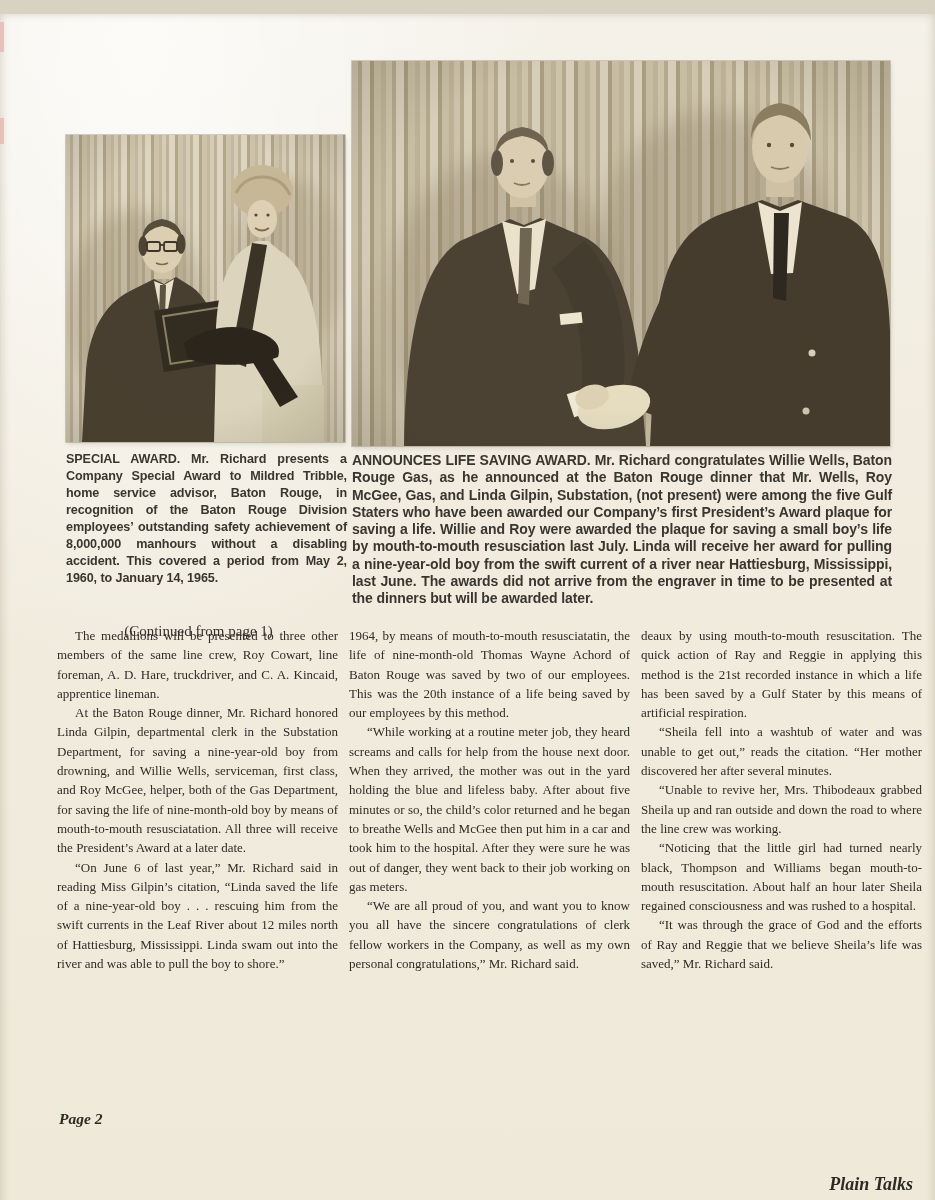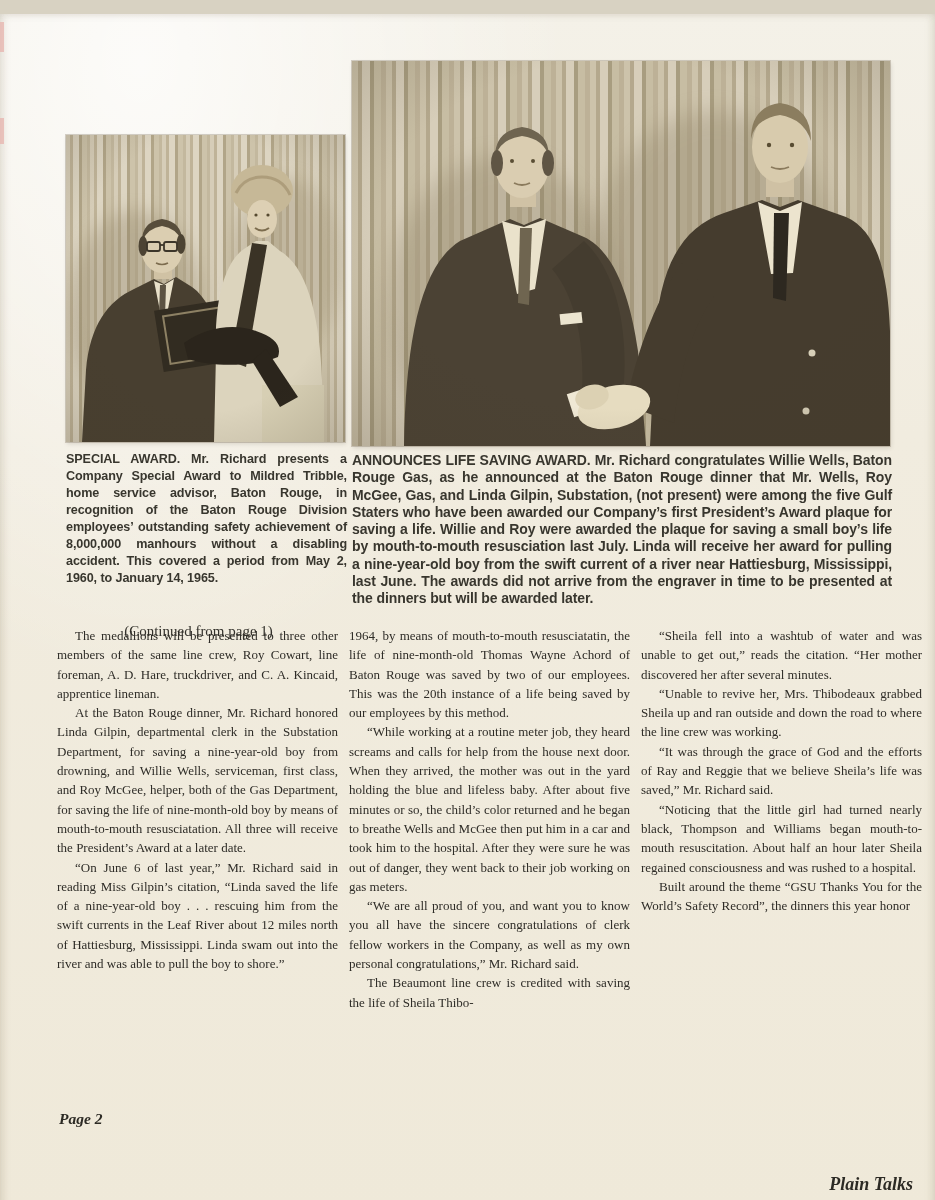--- a/index.html
+++ b/index.html
@@ -194,28 +194,27 @@
   <div class="col col-1">
     <p class="indent">The medallions will be presented to three other members of the same line crew, Roy Cowart, line foreman, A. D. Hare, truckdriver, and C. A. Kincaid, apprentice lineman.</p>
     <p class="indent">At the Baton Rouge dinner, Mr. Richard honored Linda Gilpin, departmental clerk in the Substation Department, for saving a nine-year-old boy from drowning, and Willie Wells, serviceman, first class, and Roy McGee, helper, both of the Gas Department, for saving the life of nine-month-old boy by means of mouth-to-mouth resusciatation.  All three will receive the President’s Award at a later date.</p>
     <p class="indent">“On June 6 of last year,” Mr. Richard said in reading Miss Gilpin’s citation, “Linda saved the life of a nine-year-old boy . . . rescuing him from the swift currents in the Leaf River about 12 miles north of Hattiesburg, Mississippi.  Linda swam out into the river and was able to pull the boy to shore.”</p>
   </div>
 
   <div class="col col-2">
     <p>1964, by means of mouth-to-mouth resusciatatin, the life of nine-month-old Thomas Wayne Achord of Baton Rouge was saved by two of our employees.  This was the 20th instance of a life being saved by our employees by this method.</p>
     <p class="indent">“While working at a routine meter job, they heard screams and calls for help from the house next door.  When they arrived, the mother was out in the yard holding the blue and lifeless baby.  After about five minutes or so, the child’s color returned and he began to breathe Wells and McGee then put him in a car and took him to the hospital.  After they were sure he was out of danger, they went back to their job working on gas meters.</p>
     <p class="indent">“We are all proud of you, and want you to know you all have the sincere congratulations of clerk fellow workers in the Company, as well as my own personal congratulations,” Mr. Richard said.</p>
-    <p class="indent">The Beaumont line crew is credited with saving the life of Sheila Thibo-</p>
   </div>
 
   <div class="col col-3">
+    <p>deaux by using mouth-to-mouth resuscitation.  The quick action of Ray and Reggie in applying this method is the 21st recorded instance in which a life has been saved by a Gulf Stater by this means of artificial respiration.</p>
     <p class="indent">“Sheila fell into a washtub of water and was unable to get out,” reads the citation.  “Her mother discovered her after several minutes.</p>
     <p class="indent">“Unable to revive her, Mrs. Thibodeaux grabbed Sheila up and ran outside and down the road to where the line crew was working.</p>
+    <p class="indent">“Noticing that the little girl had turned nearly black, Thompson and Williams began mouth-to-mouth resuscitation.  About half an hour later Sheila regained consciousness and was rushed to a hospital.</p>
     <p class="indent">“It was through the grace of God and the efforts of Ray and Reggie that we believe Sheila’s life was saved,” Mr. Richard said.</p>
-    <p class="indent">“Noticing that the little girl had turned nearly black, Thompson and Williams began mouth-to-mouth resuscitation.  About half an hour later Sheila regained consciousness and was rushed to a hospital.</p>
-    <p class="indent">Built around the theme “GSU Thanks You for the World’s Safety Record”, the dinners this year honor</p>
   </div>
 
   <div class="footer-left">Page 2</div>
   <div class="footer-right">Plain Talks</div>
   <div class="stray-mark">‚</div>
 
 </div>
 
 </body></html>

